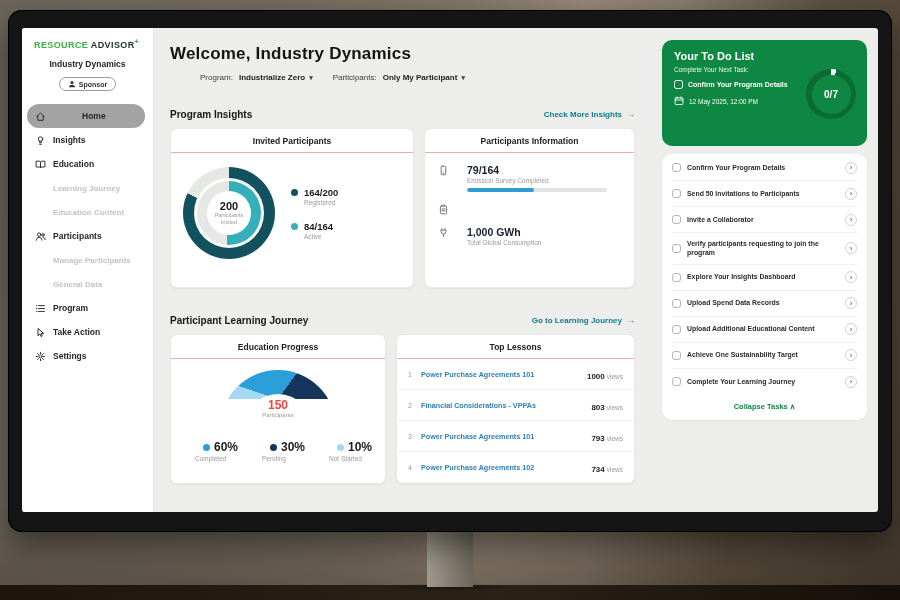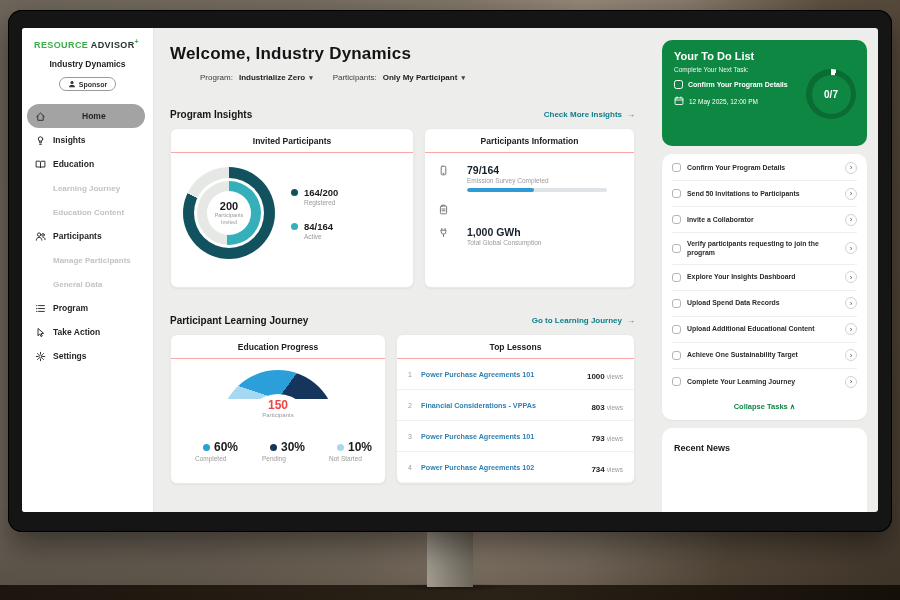--- a/index.html
+++ b/index.html
@@ -485,20 +485,17 @@
             <span class="task-check"></span>
             <span class="task-label">Complete Your Learning Journey</span>
             <span class="task-go">›</span>
           </div>
           <div class="collapse-link">
             <span>Collapse Tasks</span>
             <span>∧</span>
           </div>
         </div>
 
-        <div class="news-card">
-          <span class="news-title">Recent News</span>
-        </div>
       </aside>
 
     </div>
   </div>
 </div>
 
 </body></html>

